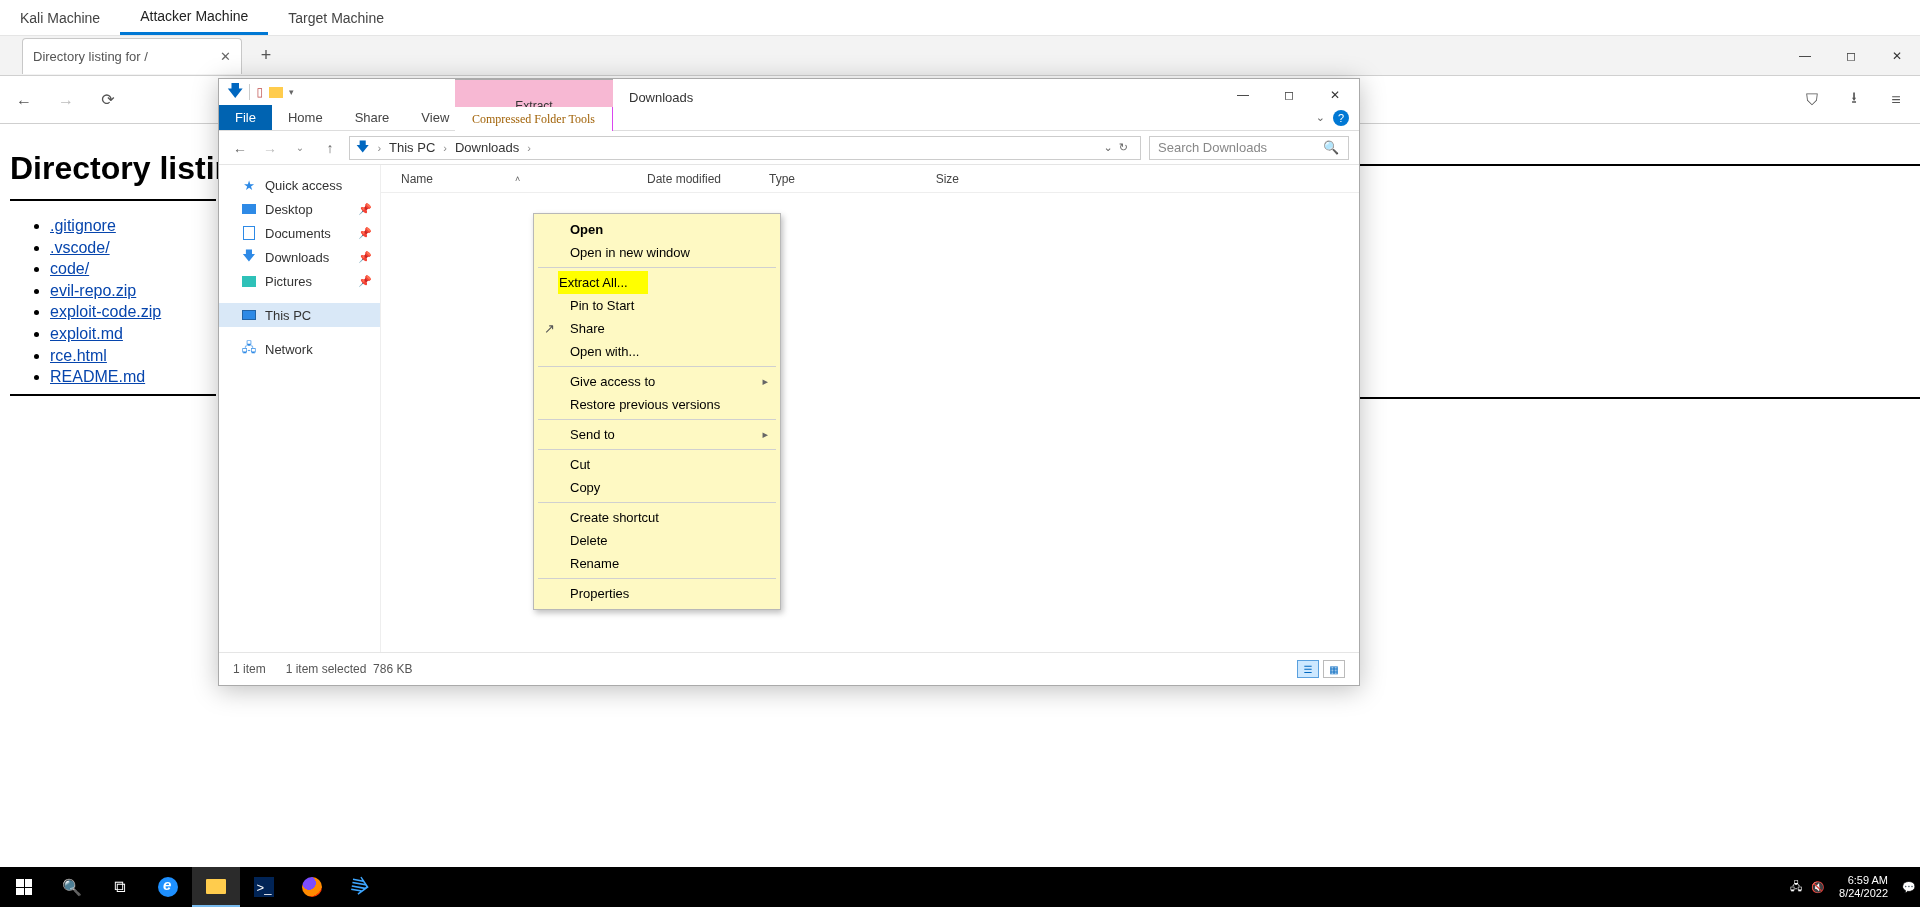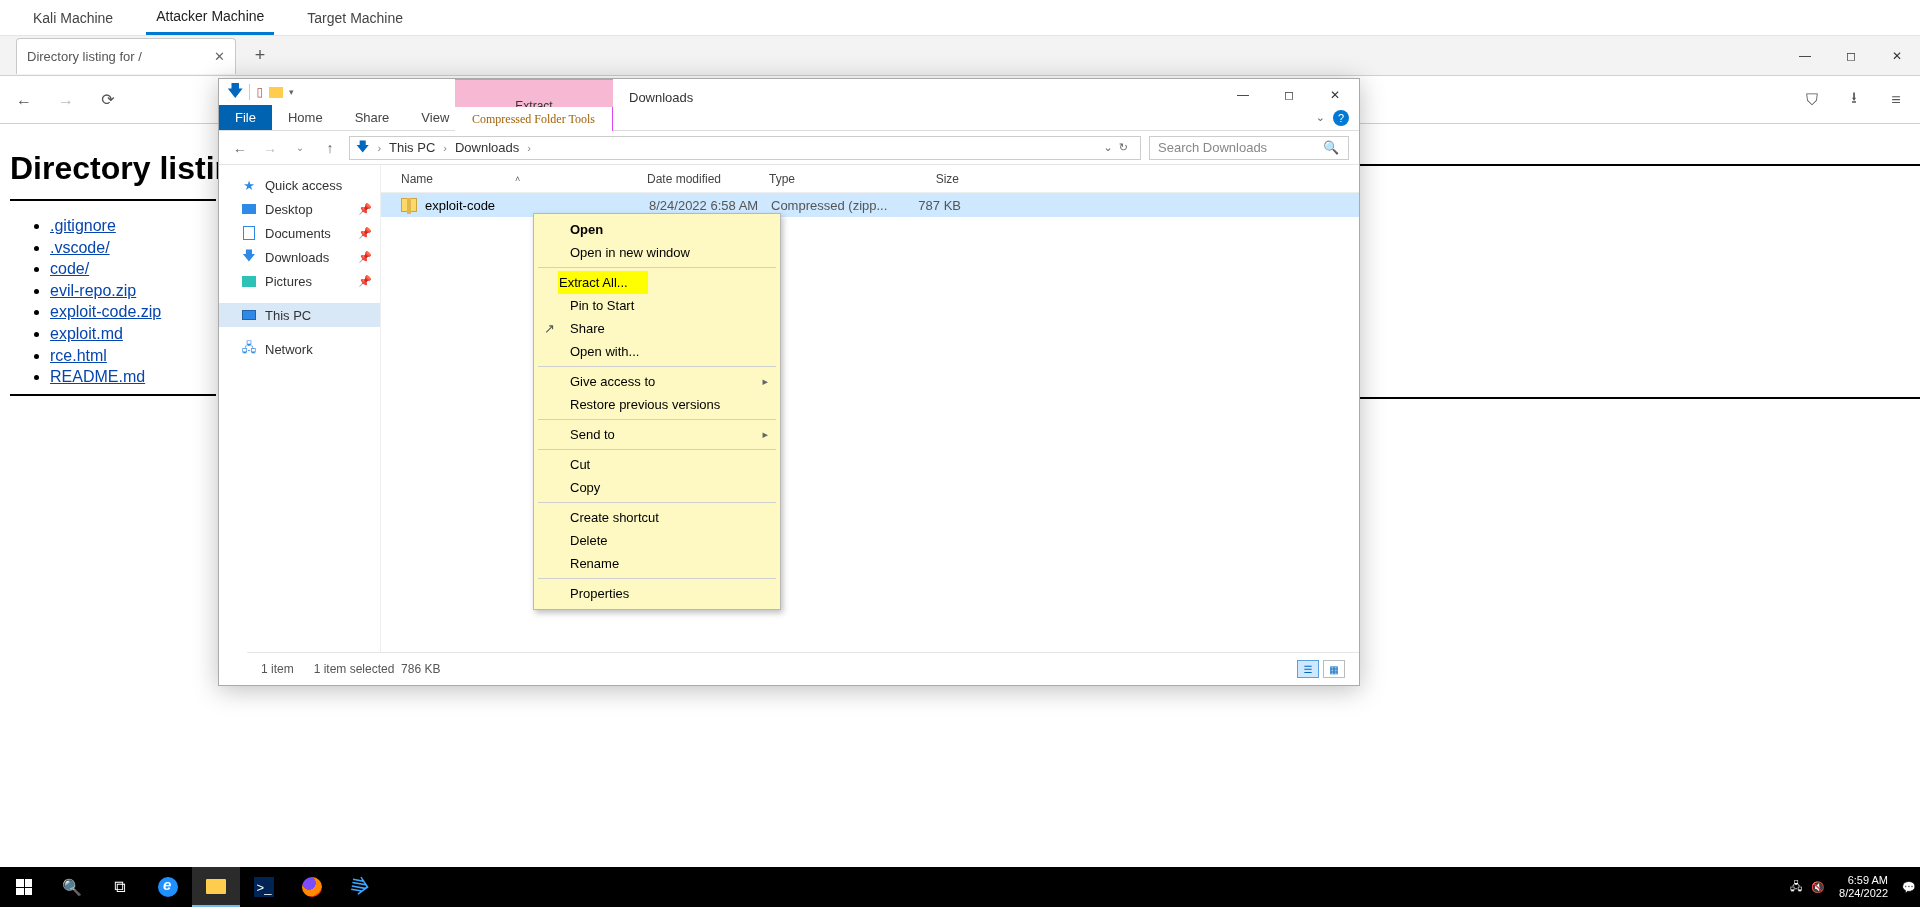--- a/index.html
+++ b/index.html
@@ -1,25 +1,25 @@
 <!DOCTYPE html>
 <html><head>
 <meta charset="utf-8">
 <style>
 * { margin: 0; padding: 0; box-sizing: border-box; font-family: "Segoe UI", Tahoma, sans-serif; }
 html, body { width: 1920px; height: 907px; overflow: hidden; background: #fff; }
 
 
 .vm-tabs { height: 36px; display: flex; align-items: stretch; font-size: 14px; color: #444; border-bottom: 1px solid #e5e5e5; }
-.vm-tab { padding: 0 10px; display: flex; align-items: center; cursor: pointer; margin-left: 23px; }
+.vm-tab { padding: 0 20px; display: flex; align-items: center; cursor: pointer; }
 .vm-tab.active { border-bottom: 3px solid #0078d4; color: #222; }
 
 
 .browser-chrome { position: absolute; left: 0; right: 0; top: 36px; }
-.b-tabstrip { height: 40px; background: #f3f3f3; display: flex; align-items: center; border-bottom: 1px solid #d0d0d0; padding-left: 16px; }
+.b-tabstrip { height: 40px; background: #f3f3f3; display: flex; align-items: center; border-bottom: 1px solid #d0d0d0; padding-left: 22px; }
 .b-tab { width: 220px; height: 36px; background: #fff; border: 1px solid #c8c8c8; border-bottom: none; border-radius: 4px 4px 0 0; display: flex; align-items: center; padding: 0 10px; font-size: 13px; color: #555; }
 .b-tab-close { margin-left: auto; color: #666; font-size: 13px; }
 .b-newtab { width: 28px; height: 28px; margin-left: 10px; display: flex; align-items: center; justify-content: center; color: #555; font-size: 18px; }
 .b-toolbar { height: 48px; display: flex; align-items: center; padding: 0 14px; gap: 22px; border-bottom: 1px solid #cfcfcf; }
 .b-ico { width: 20px; height: 20px; display: flex; align-items: center; justify-content: center; color: #555; }
 .b-right { margin-left: auto; display: flex; gap: 22px; }
 
 
 .page { position: absolute; left: 10px; top: 140px; font-family: "Times New Roman", serif; }
 .page h1 { font-size: 32px; font-weight: bold; margin: 10px 0 12px 0; }
@@ -80,21 +80,21 @@
 .col-type { width: 122px; }
 .col-size { width: 78px; text-align: right; padding-right: 10px; }
 .ex-row { height: 24px; display: flex; align-items: center; font-size: 13px; background: #cde8ff; }
 .ex-row .zip-ico { width: 16px; height: 14px; background: #ffd86b; border: 1px solid #caa63e; margin: 0 8px 0 20px; position: relative; }
 .ex-row .zip-ico::after { content:""; position:absolute; left:5px; top:-1px; width:4px; height:16px; background:#e0b84a; }
 .ex-row .r-name { width: 224px; }
 .ex-row .r-date { width: 122px; color: #555; }
 .ex-row .r-type { width: 122px; color: #555; white-space: nowrap; overflow: hidden; text-overflow: ellipsis; }
 .ex-row .r-size { width: 78px; text-align: right; color: #555; padding-right: 10px; }
 
-.ex-status { height: 26px; border-top: 1px solid #e5e5e5; display: flex; align-items: center; font-size: 12px; color: #555; padding: 16px 14px; gap: 20px; margin-left: 28px; }
+.ex-status { height: 26px; border-top: 1px solid #e5e5e5; display: flex; align-items: center; font-size: 12px; color: #555; padding: 16px 14px; gap: 20px; }
 .ex-status .views { margin-left: auto; display: flex; gap: 4px; }
 .view-btn { width: 22px; height: 18px; border: 1px solid #bbb; display:flex; align-items:center; justify-content:center; font-size:10px; color:#0067c0; }
 .view-btn.active { background: #cde8ff; border-color:#5aa0de; }
 
 
 .ctxmenu { position: absolute; left: 533px; top: 213px; width: 248px; background: #fef9c3; border: 1px solid #b8b8b8; box-shadow: 2px 3px 6px rgba(0,0,0,0.25); padding: 4px 2px; font-size: 13px; }
 .ctx-item { height: 23px; display: flex; align-items: center; padding: 0 14px 0 34px; position: relative; }
 .ctx-item.bold { font-weight: 600; }
 .ctx-item.hl { background: #ffff00; width: 90px; margin-left: 22px; padding-left: 1px; }
 .ctx-item .sub { position: absolute; right: 10px; color: #666; font-size: 11px; }
@@ -270,27 +270,20 @@
     <div class="ex-list">
       <div class="ex-cols">
         <div class="col-name">
             <span>Name</span>
             <span class="sort">˄</span>
           </div>
         <div class="col-date">Date modified</div>
         <div class="col-type">Type</div>
         <div class="col-size">Size</div>
       </div>
-      <div class="ex-row">
-        <span class="zip-ico"></span>
-        <span class="r-name">exploit-code</span>
-        <span class="r-date">8/24/2022 6:58 AM</span>
-        <span class="r-type">Compressed (zipp...</span>
-        <span class="r-size">787 KB</span>
-      </div>
     </div>
   </div>
 
   <div class="ex-status">
     <span>1 item</span>
     <span><span>1 item selected</span>&nbsp;&nbsp;<span>786 KB</span></span>
     <div class="views">
       <div class="view-btn active">☰</div>
       <div class="view-btn">▦</div>
     </div>

